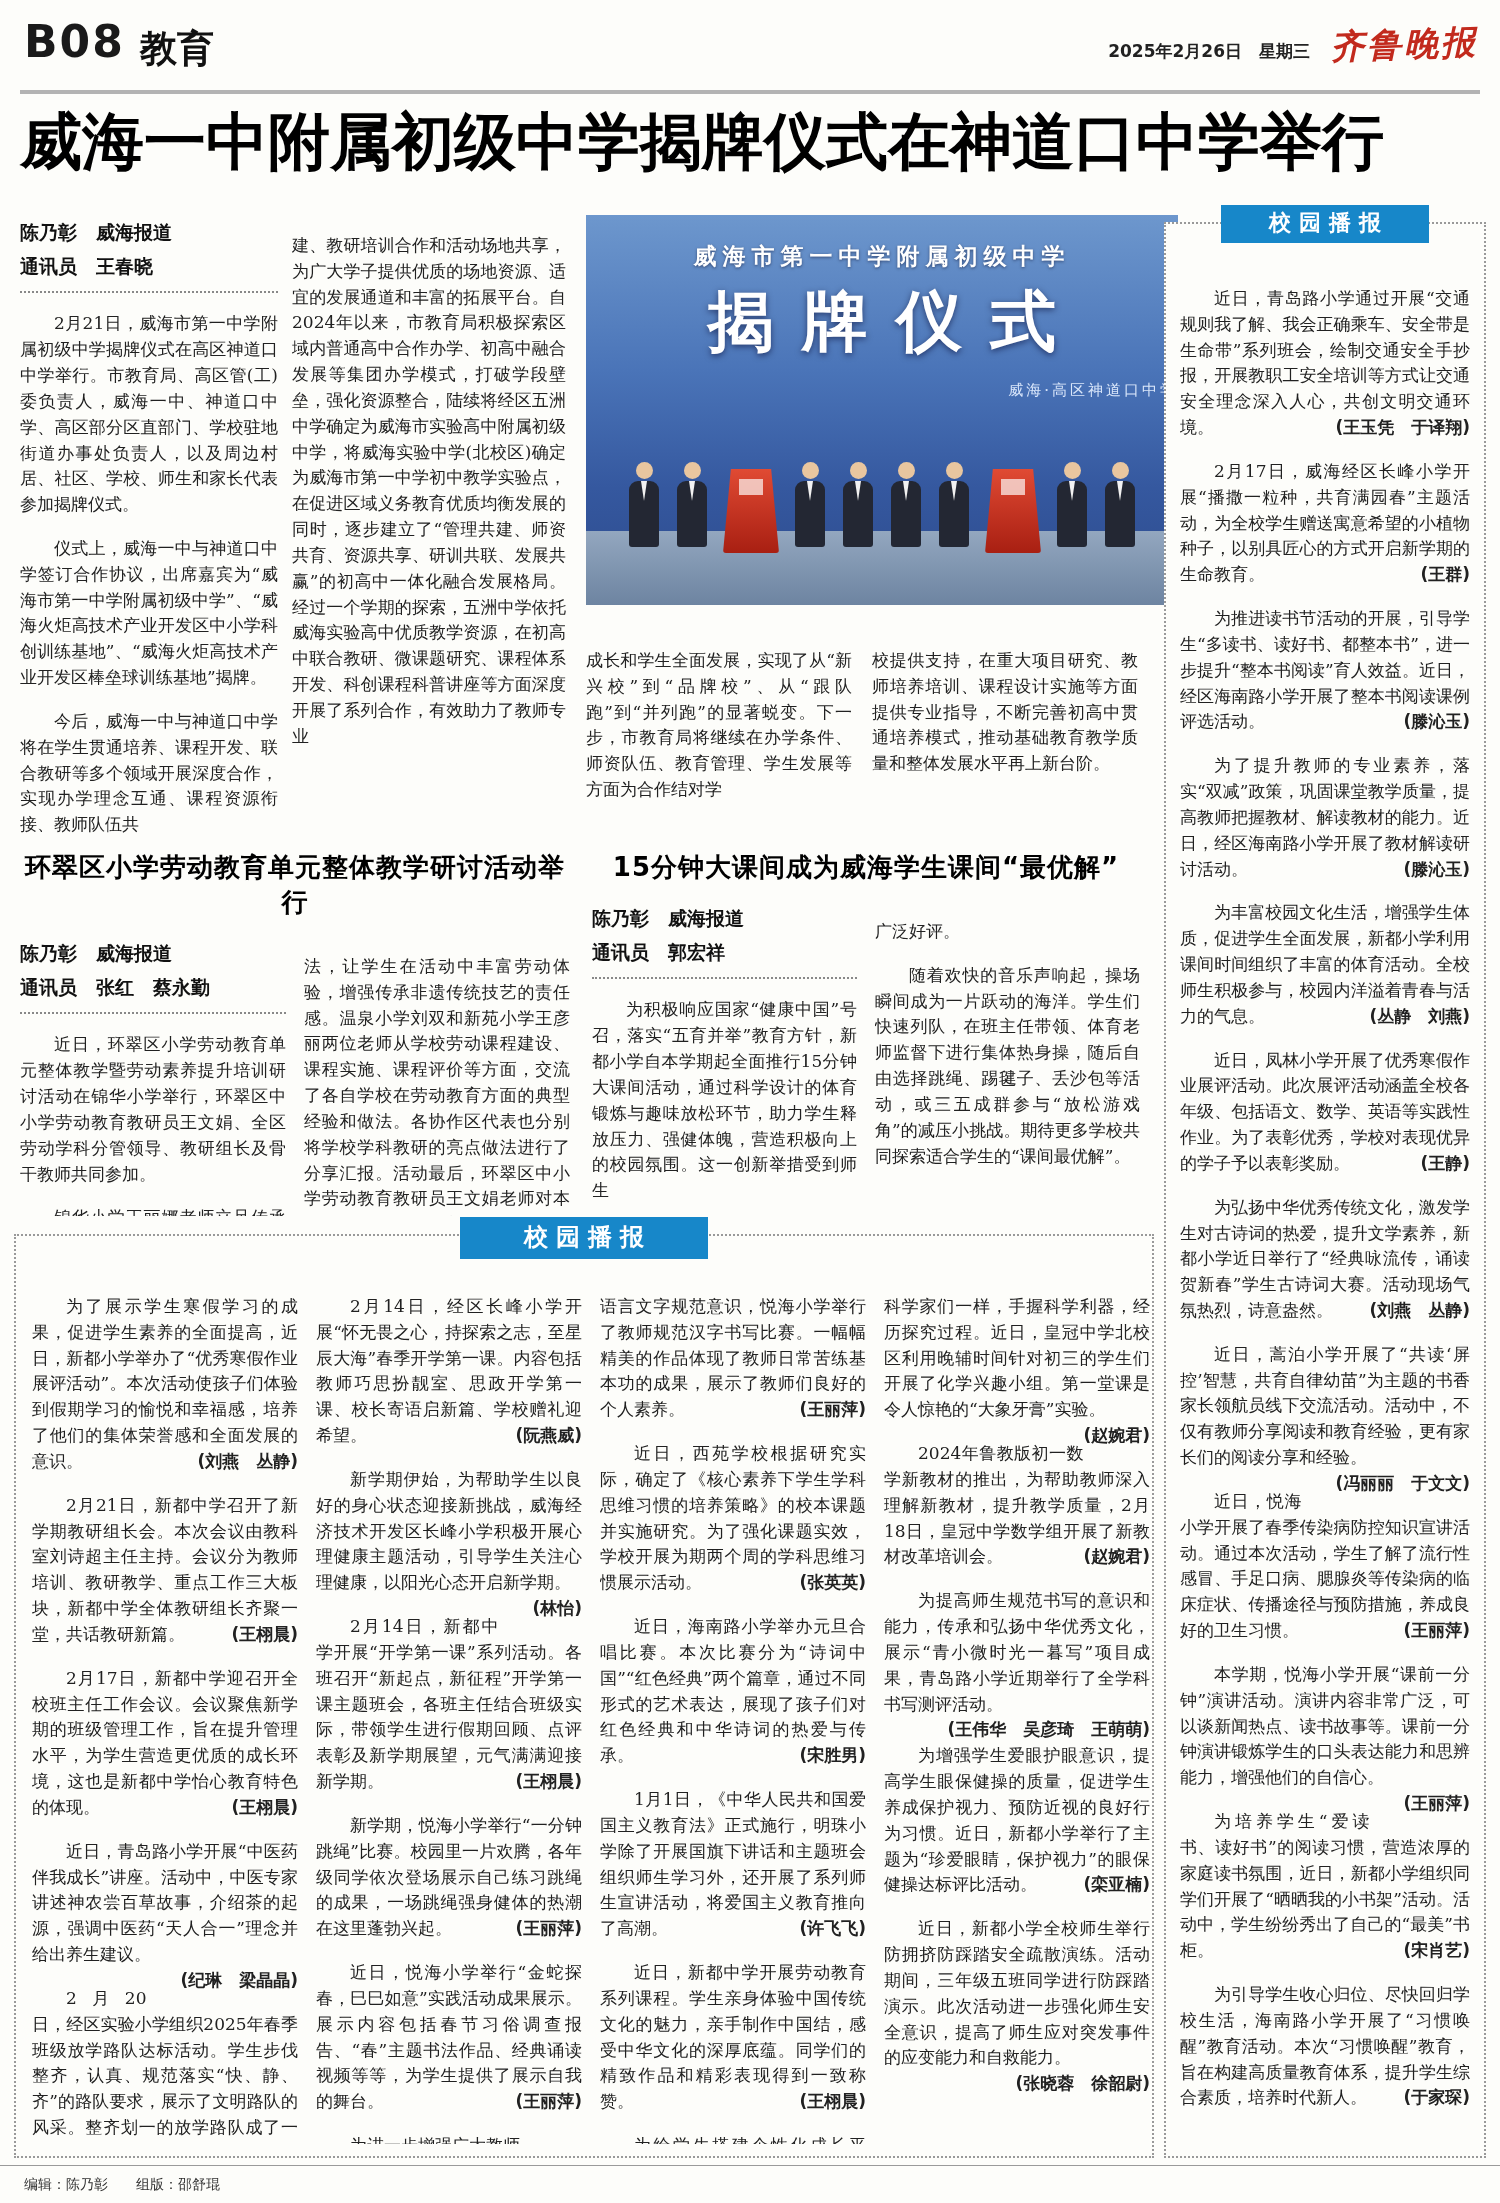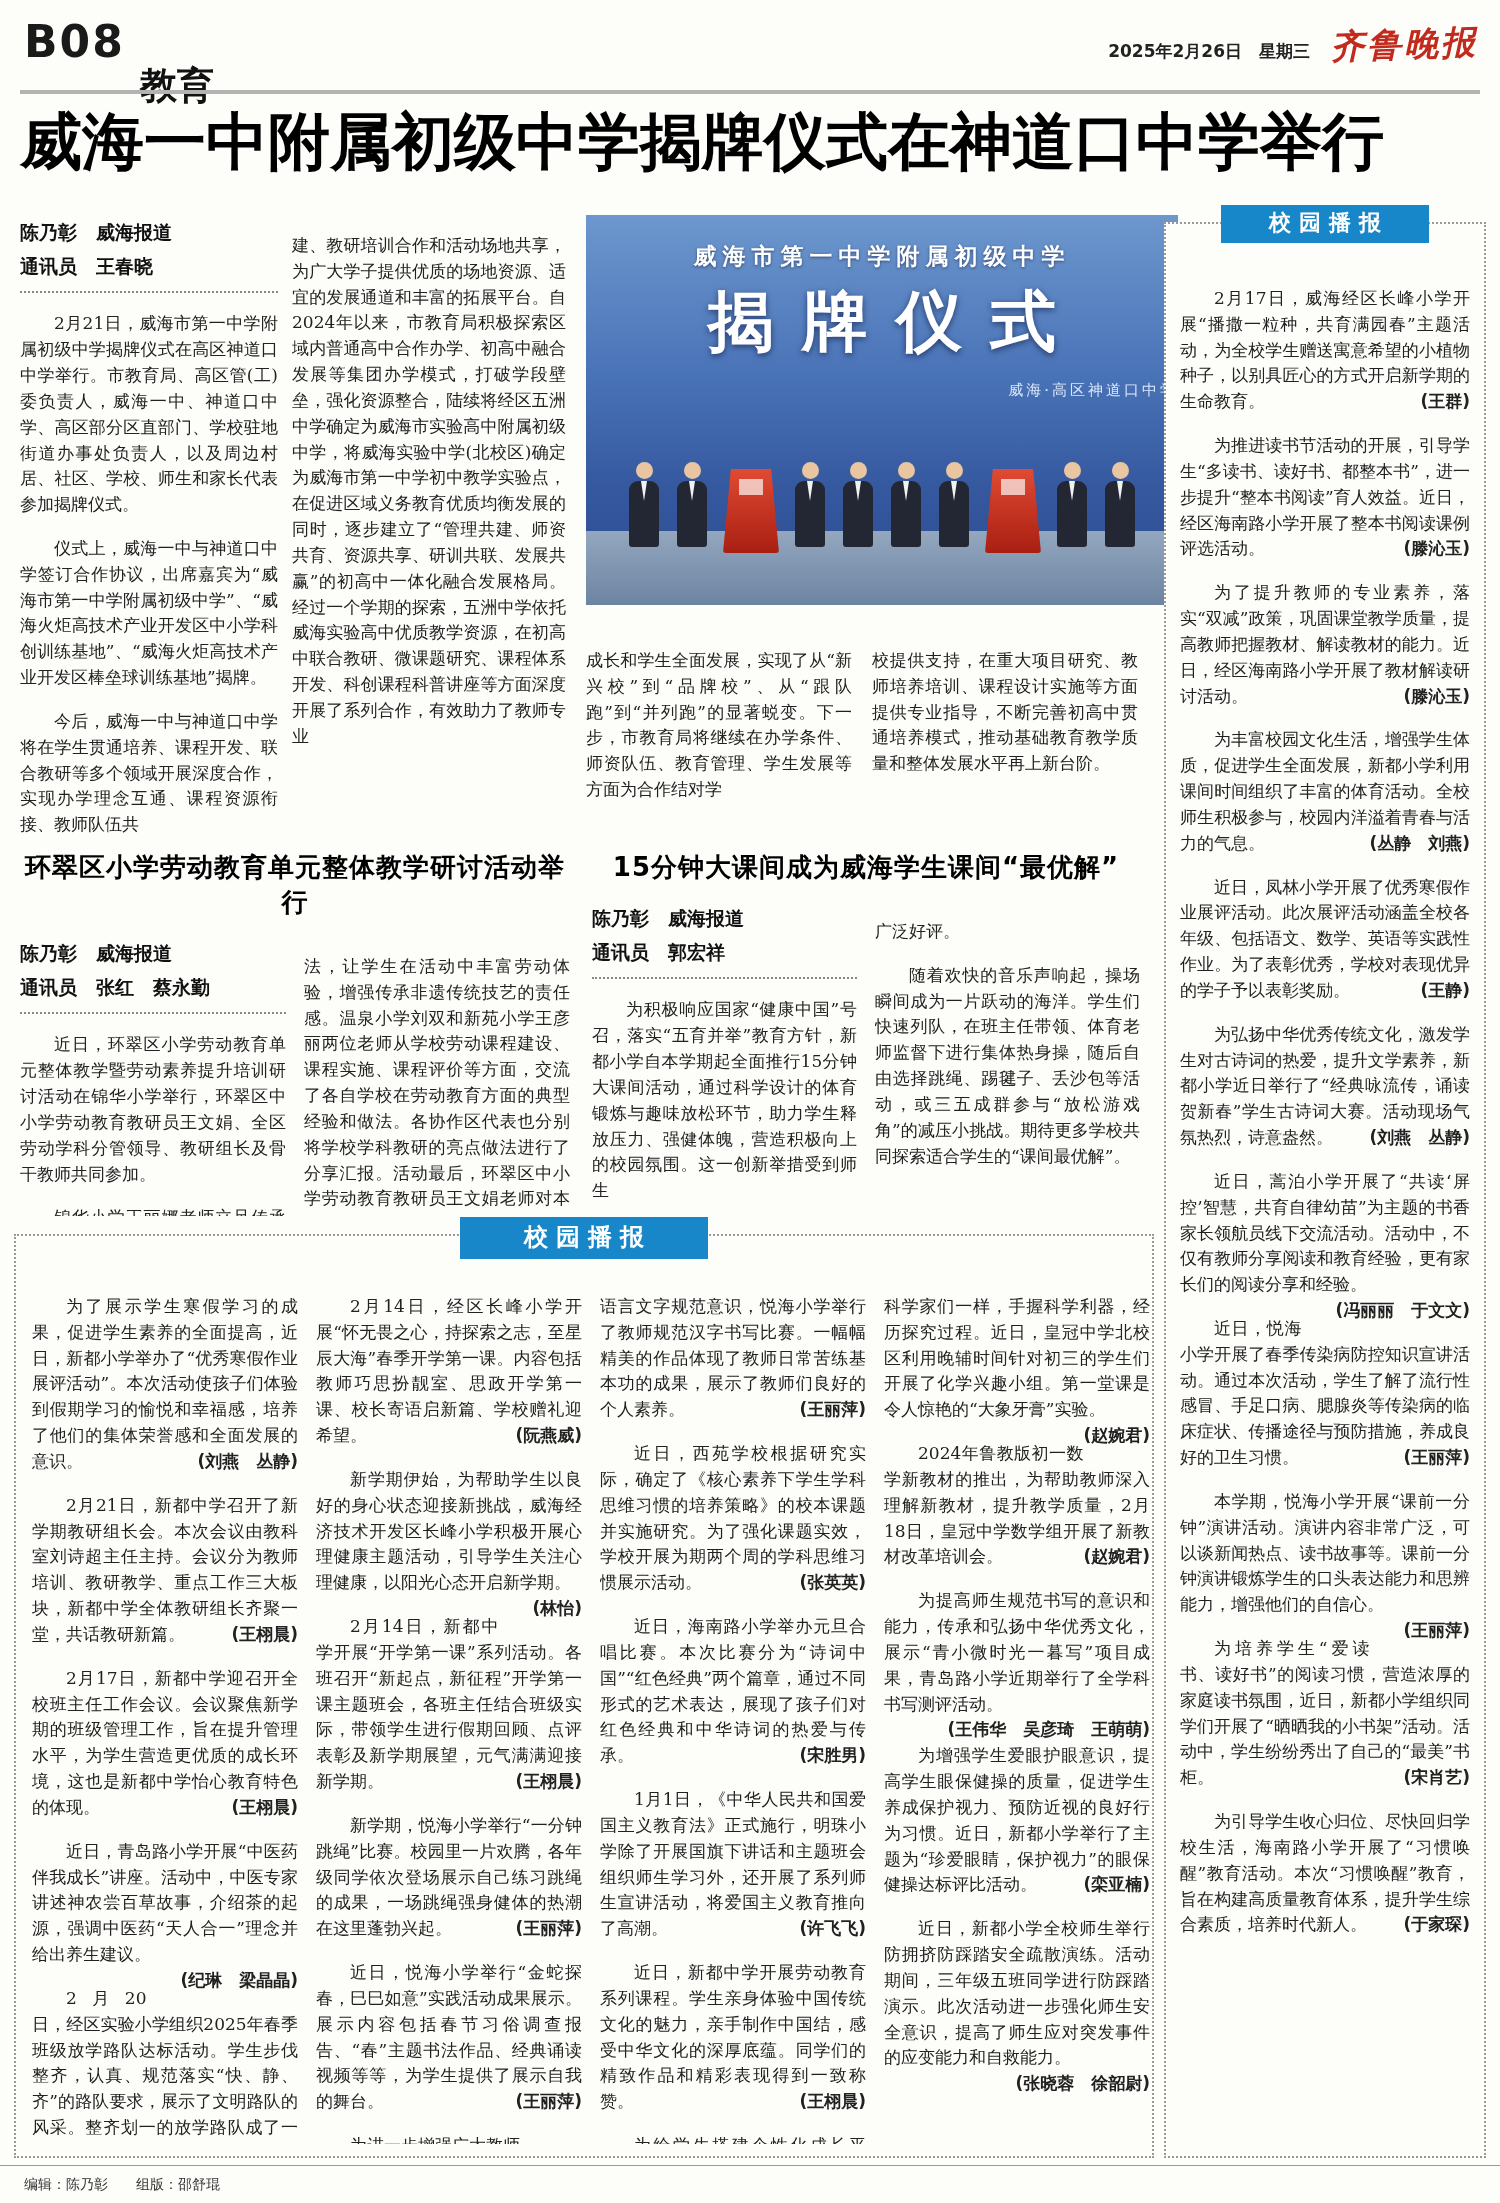--- a/index.html
+++ b/index.html
@@ -4,21 +4,21 @@
 <style>
   * { box-sizing: border-box; }
   html,body { margin:0; padding:0; }
   body {
     width:1500px; height:2203px; position:relative;
     background:#fdfdfa; color:#1c1c1c;
     font-family:"DejaVu Serif", serif;
   }
   
   .edition { position:absolute; left:24px; top:16px; font-family:"DejaVu Sans",sans-serif; font-weight:bold; font-size:44px; letter-spacing:2px; color:#1a1a1a;}
-  .section-name { position:absolute; left:140px; top:24px; font-family:Liberation Sans, sans-serif; font-weight:900; font-size:37px; color:#111;margin-top:37px;}
+  .section-name { position:absolute; left:140px; top:24px; font-family:Liberation Sans, sans-serif; font-weight:900; font-size:37px; color:#111;}
   .issue-info { position:absolute; right:190px; top:40px; font-family:"DejaVu Sans",sans-serif; font-weight:bold; font-size:17px; color:#222;}
   .paper-logo { position:absolute; right:22px; top:22px; font-size:34px; font-style:italic; font-weight:bold; color:#c22a1d; letter-spacing:3px; transform:rotate(-2deg);}
   .head-rule { position:absolute; left:20px; right:20px; top:90px; height:4px; background:#b3b3b3;}
   
   .main-headline { position:absolute; left:20px; right:20px; top:106px; font-family:"DejaVu Sans",sans-serif; font-weight:900; font-size:62px; line-height:1.15; color:#000; text-align:justify; text-align-last:justify; letter-spacing:0; white-space:nowrap; display:flex; justify-content:space-between;}
   
   .para { margin:18px 0 1px 0; font-size:17px; line-height:1.52; text-align:justify; color:#212121;}
   .para.ind { text-indent:2em; }
   .sign { float:right; font-weight:bold; font-family:"DejaVu Sans",sans-serif; }
   .byline { font-family:"DejaVu Sans",sans-serif; font-weight:bold; font-size:19px; line-height:1.8; color:#111;}
@@ -202,20 +202,21 @@
       <p class="para ind">2024年鲁教版初一数学新教材的推出，为帮助教师深入理解新教材，提升教学质量，2月18日，皇冠中学数学组开展了新教材改革培训会。<span class="sign">(赵婉君)</span></p>
       <p class="para ind">为提高师生规范书写的意识和能力，传承和弘扬中华优秀文化，展示“青小微时光一暮写”项目成果，青岛路小学近期举行了全学科书写测评活动。<span class="sign">(王伟华　吴彦琦　王萌萌)</span></p>
       <p class="para ind">为增强学生爱眼护眼意识，提高学生眼保健操的质量，促进学生养成保护视力、预防近视的良好行为习惯。近日，新都小学举行了主题为“珍爱眼睛，保护视力”的眼保健操达标评比活动。<span class="sign">(栾亚楠)</span></p>
       <p class="para ind">近日，新都小学全校师生举行防拥挤防踩踏安全疏散演练。活动期间，三年级五班同学进行防踩踏演示。此次活动进一步强化师生安全意识，提高了师生应对突发事件的应变能力和自救能力。<span class="sign">(张晓蓉　徐韶尉)</span></p>
     </div>
 </div>
 
 <div class="dotted-box" style="left:1164px; top:222px; width:322px; height:1936px;">
   <div class="tab" style="font-size:22px; padding:3px 40px 5px 48px;">校园播报</div>
   <div class="sidebar-inner">
+      <p class="para ind">近日，青岛路小学通过开展“交通规则我了解、我会正确乘车、安全带是生命带”系列班会，绘制交通安全手抄报，开展教职工安全培训等方式让交通安全理念深入人心，共创文明交通环境。<span class="sign">(王玉凭　于译翔)</span></p>
       <p class="para ind">2月17日，威海经区长峰小学开展“播撒一粒种，共育满园春”主题活动，为全校学生赠送寓意希望的小植物种子，以别具匠心的方式开启新学期的生命教育。<span class="sign">(王群)</span></p>
       <p class="para ind">为推进读书节活动的开展，引导学生“多读书、读好书、都整本书”，进一步提升“整本书阅读”育人效益。近日，经区海南路小学开展了整本书阅读课例评选活动。<span class="sign">(滕沁玉)</span></p>
       <p class="para ind">为了提升教师的专业素养，落实“双减”政策，巩固课堂教学质量，提高教师把握教材、解读教材的能力。近日，经区海南路小学开展了教材解读研讨活动。<span class="sign">(滕沁玉)</span></p>
       <p class="para ind">为丰富校园文化生活，增强学生体质，促进学生全面发展，新都小学利用课间时间组织了丰富的体育活动。全校师生积极参与，校园内洋溢着青春与活力的气息。<span class="sign">(丛静　刘燕)</span></p>
       <p class="para ind">近日，凤林小学开展了优秀寒假作业展评活动。此次展评活动涵盖全校各年级、包括语文、数学、英语等实践性作业。为了表彰优秀，学校对表现优异的学子予以表彰奖励。<span class="sign">(王静)</span></p>
       <p class="para ind">为弘扬中华优秀传统文化，激发学生对古诗词的热爱，提升文学素养，新都小学近日举行了“经典咏流传，诵读贺新春”学生古诗词大赛。活动现场气氛热烈，诗意盎然。<span class="sign">(刘燕　丛静)</span></p>
       <p class="para ind">近日，蒿泊小学开展了“共读‘屏控’智慧，共育自律幼苗”为主题的书香家长领航员线下交流活动。活动中，不仅有教师分享阅读和教育经验，更有家长们的阅读分享和经验。<span class="sign">(冯丽丽　于文文)</span></p>
       <p class="para ind">近日，悦海小学开展了春季传染病防控知识宣讲活动。通过本次活动，学生了解了流行性感冒、手足口病、腮腺炎等传染病的临床症状、传播途径与预防措施，养成良好的卫生习惯。<span class="sign">(王丽萍)</span></p>
       <p class="para ind">本学期，悦海小学开展“课前一分钟”演讲活动。演讲内容非常广泛，可以谈新闻热点、读书故事等。课前一分钟演讲锻炼学生的口头表达能力和思辨能力，增强他们的自信心。<span class="sign">(王丽萍)</span></p>
       <p class="para ind">为培养学生“爱读书、读好书”的阅读习惯，营造浓厚的家庭读书氛围，近日，新都小学组织同学们开展了“晒晒我的小书架”活动。活动中，学生纷纷秀出了自己的“最美”书柜。<span class="sign">(宋肖艺)</span></p>

